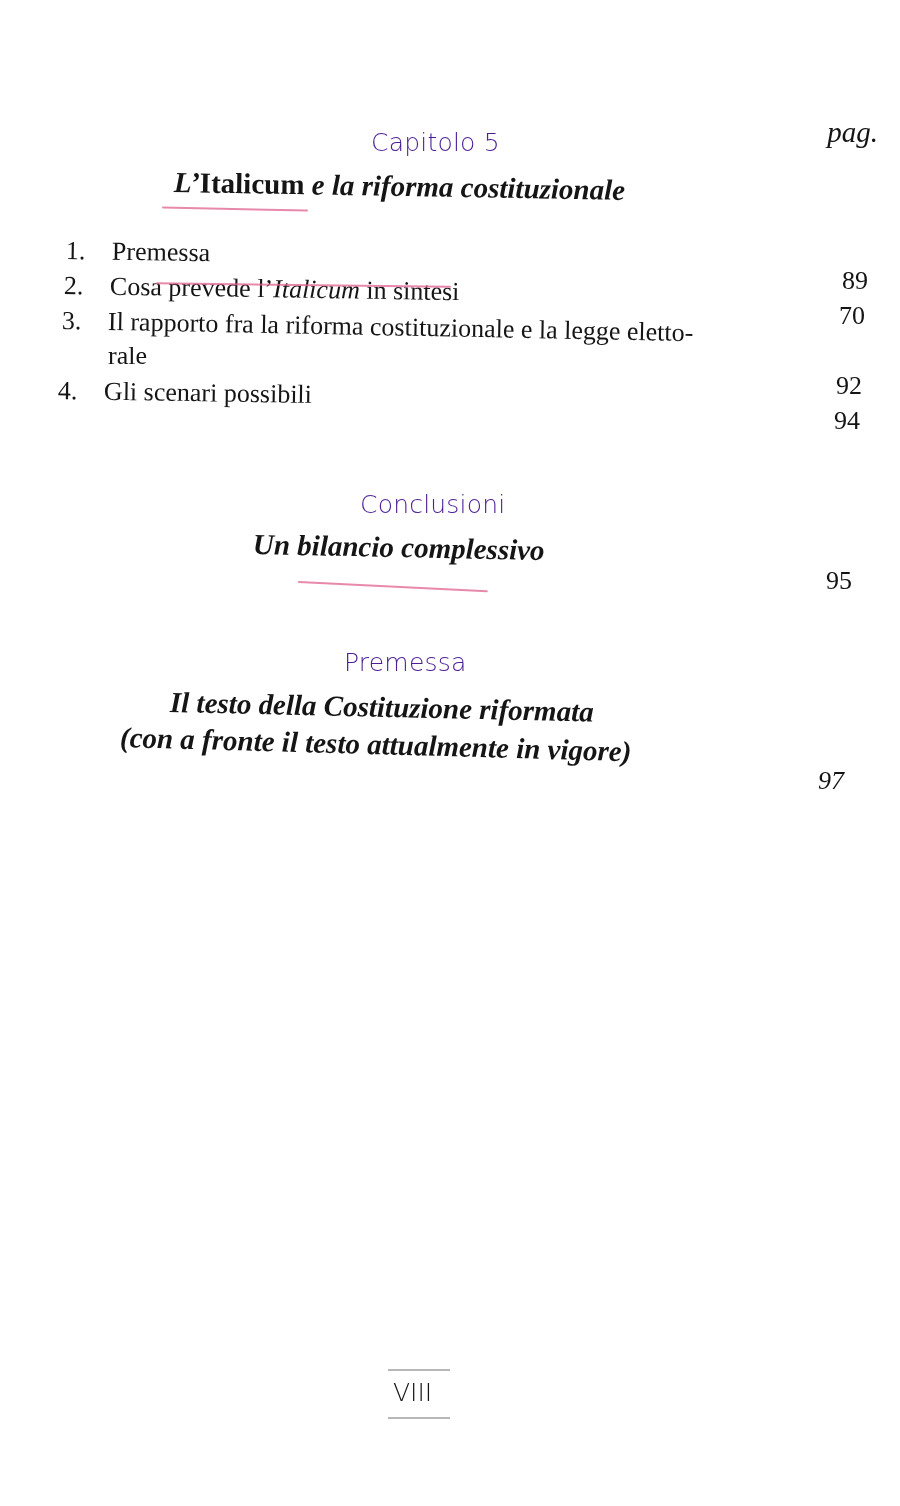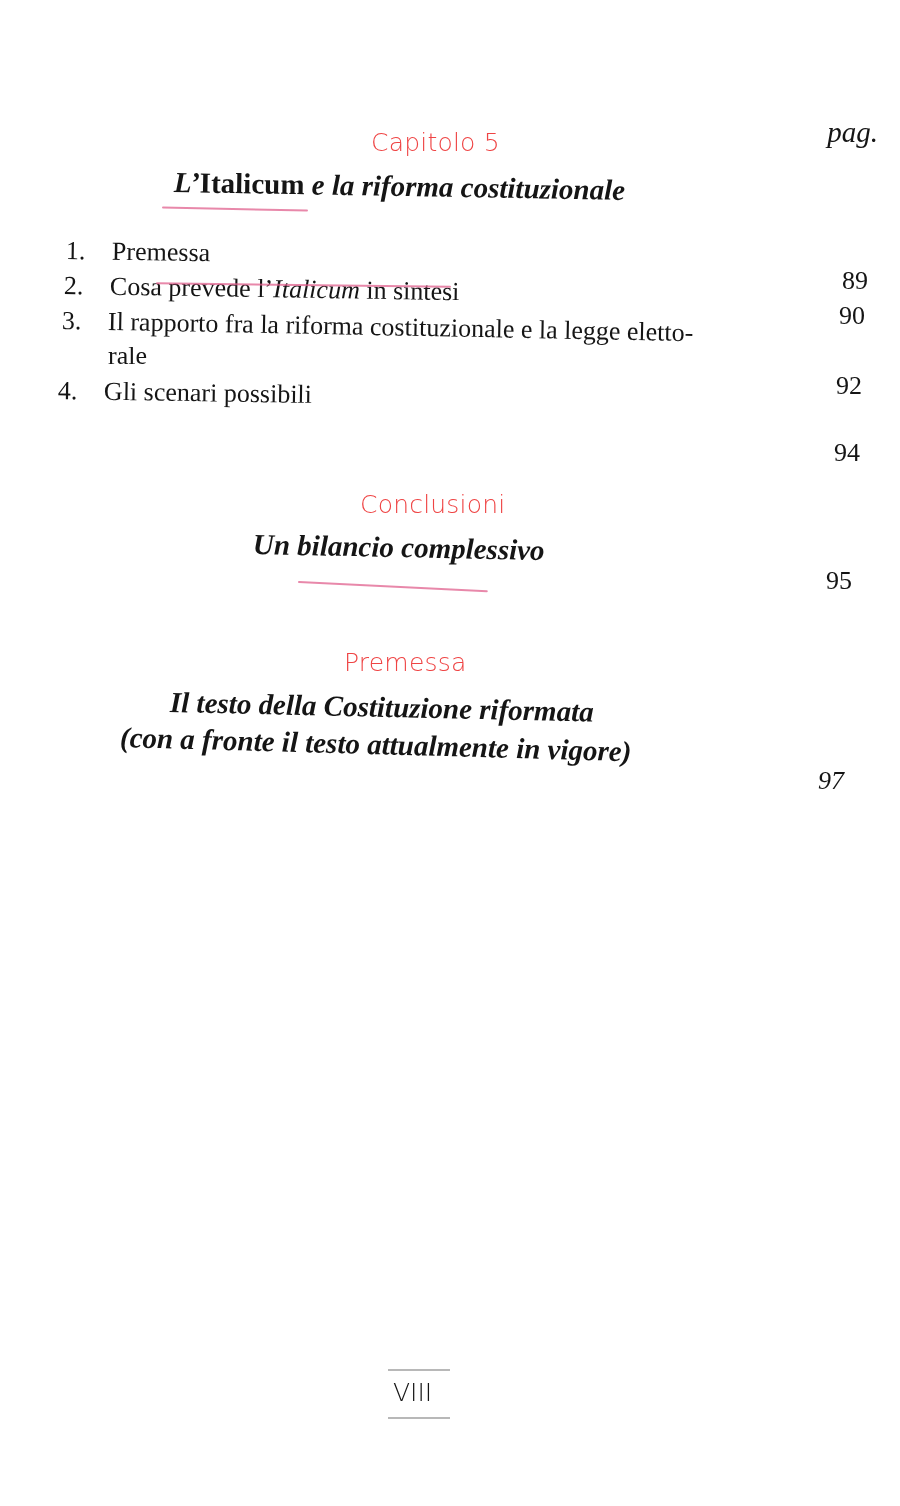--- a/index.html
+++ b/index.html
@@ -2,21 +2,21 @@
 <html><head>
   <meta charset="utf-8">
   <style>
     html, body { margin:0; padding:0; }
     body {
       width:900px; height:1506px; background:#ffffff; position:relative; overflow:hidden;
       font-family:"Liberation Serif", serif; color:#151515;
     }
     .abs { position:absolute; }
     .pag { right:22px; top:86px; font-style:italic; font-size:29px;margin-top:30px; }
-    .section-label { font-family:"DejaVu Sans", sans-serif; font-size:25px; font-weight:300; color:#ef4444; white-space:nowrap; letter-spacing:0.2px; }
+    .section-label { font-family:"DejaVu Sans", sans-serif; font-size:25px; font-weight:300; color:#4c1d95; white-space:nowrap; letter-spacing:0.2px; }
     .section-title { font-weight:bold; font-style:italic; font-size:29px; white-space:nowrap; }
     .section-title .upright { font-style:normal; }
     .item { font-size:26px; white-space:nowrap; }
     .num { display:inline-block; width:46px; }
     .pg { font-size:26px; }
     .pink { background:#e0608e; height:2px; border-radius:2px; opacity:0.75; }
     .folio-rule { background:#b8b8b8; height:2px; }
   </style>
 </head>
 <body>
@@ -38,23 +38,23 @@
 <div class="abs pink" style="left:156px; top:284px; width:295px; transform:rotate(0.7deg);"></div>
 <div class="abs item" style="left:62px; top:306px; transform:rotate(1.1deg); transform-origin:left center;">
   <span class="num">3.</span><span>Il rapporto fra la riforma costituzionale e la legge eletto-</span>
 </div>
 <div class="abs item" style="left:108px; top:341px;text-align:right;">rale</div>
 <div class="abs item" style="left:58px; top:376px; transform:rotate(0.9deg); transform-origin:left center;">
   <span class="num">4.</span><span>Gli scenari possibili</span>
 </div>
 
 <div class="abs pg" style="left:842px; top:266px;">89</div>
-<div class="abs pg" style="left:839px; top:301px;">90</div>
+<div class="abs pg" style="left:839px; top:301px;">70</div>
 <div class="abs pg" style="left:836px; top:371px;">92</div>
-<div class="abs pg" style="left:834px; top:406px;margin-top:32px;">94</div>
+<div class="abs pg" style="left:834px; top:406px;">94</div>
 
 <div class="abs section-label" style="left:360px; top:490px;">Conclusioni</div>
 <div class="abs section-title" style="left:253px; top:528px; transform:rotate(1.2deg); transform-origin:left center;">Un bilancio complessivo</div>
 <div class="abs pink" style="left:298px; top:581px; width:190px; transform:rotate(2.8deg); transform-origin:left center;"></div>
 <div class="abs pg" style="left:826px; top:566px;">95</div>
 
 <div class="abs section-label" style="left:344px; top:648px;">Premessa</div>
 <div class="abs section-title" style="left:170px; top:686px; transform:rotate(1.3deg); transform-origin:left center;">Il testo della Costituzione riformata</div>
 <div class="abs section-title" style="left:120px; top:721px; transform:rotate(1.6deg); transform-origin:left center;">(con a fronte il testo attualmente in vigore)</div>
 <div class="abs pg" style="left:818px; top:766px;font-style:italic;">97</div>

